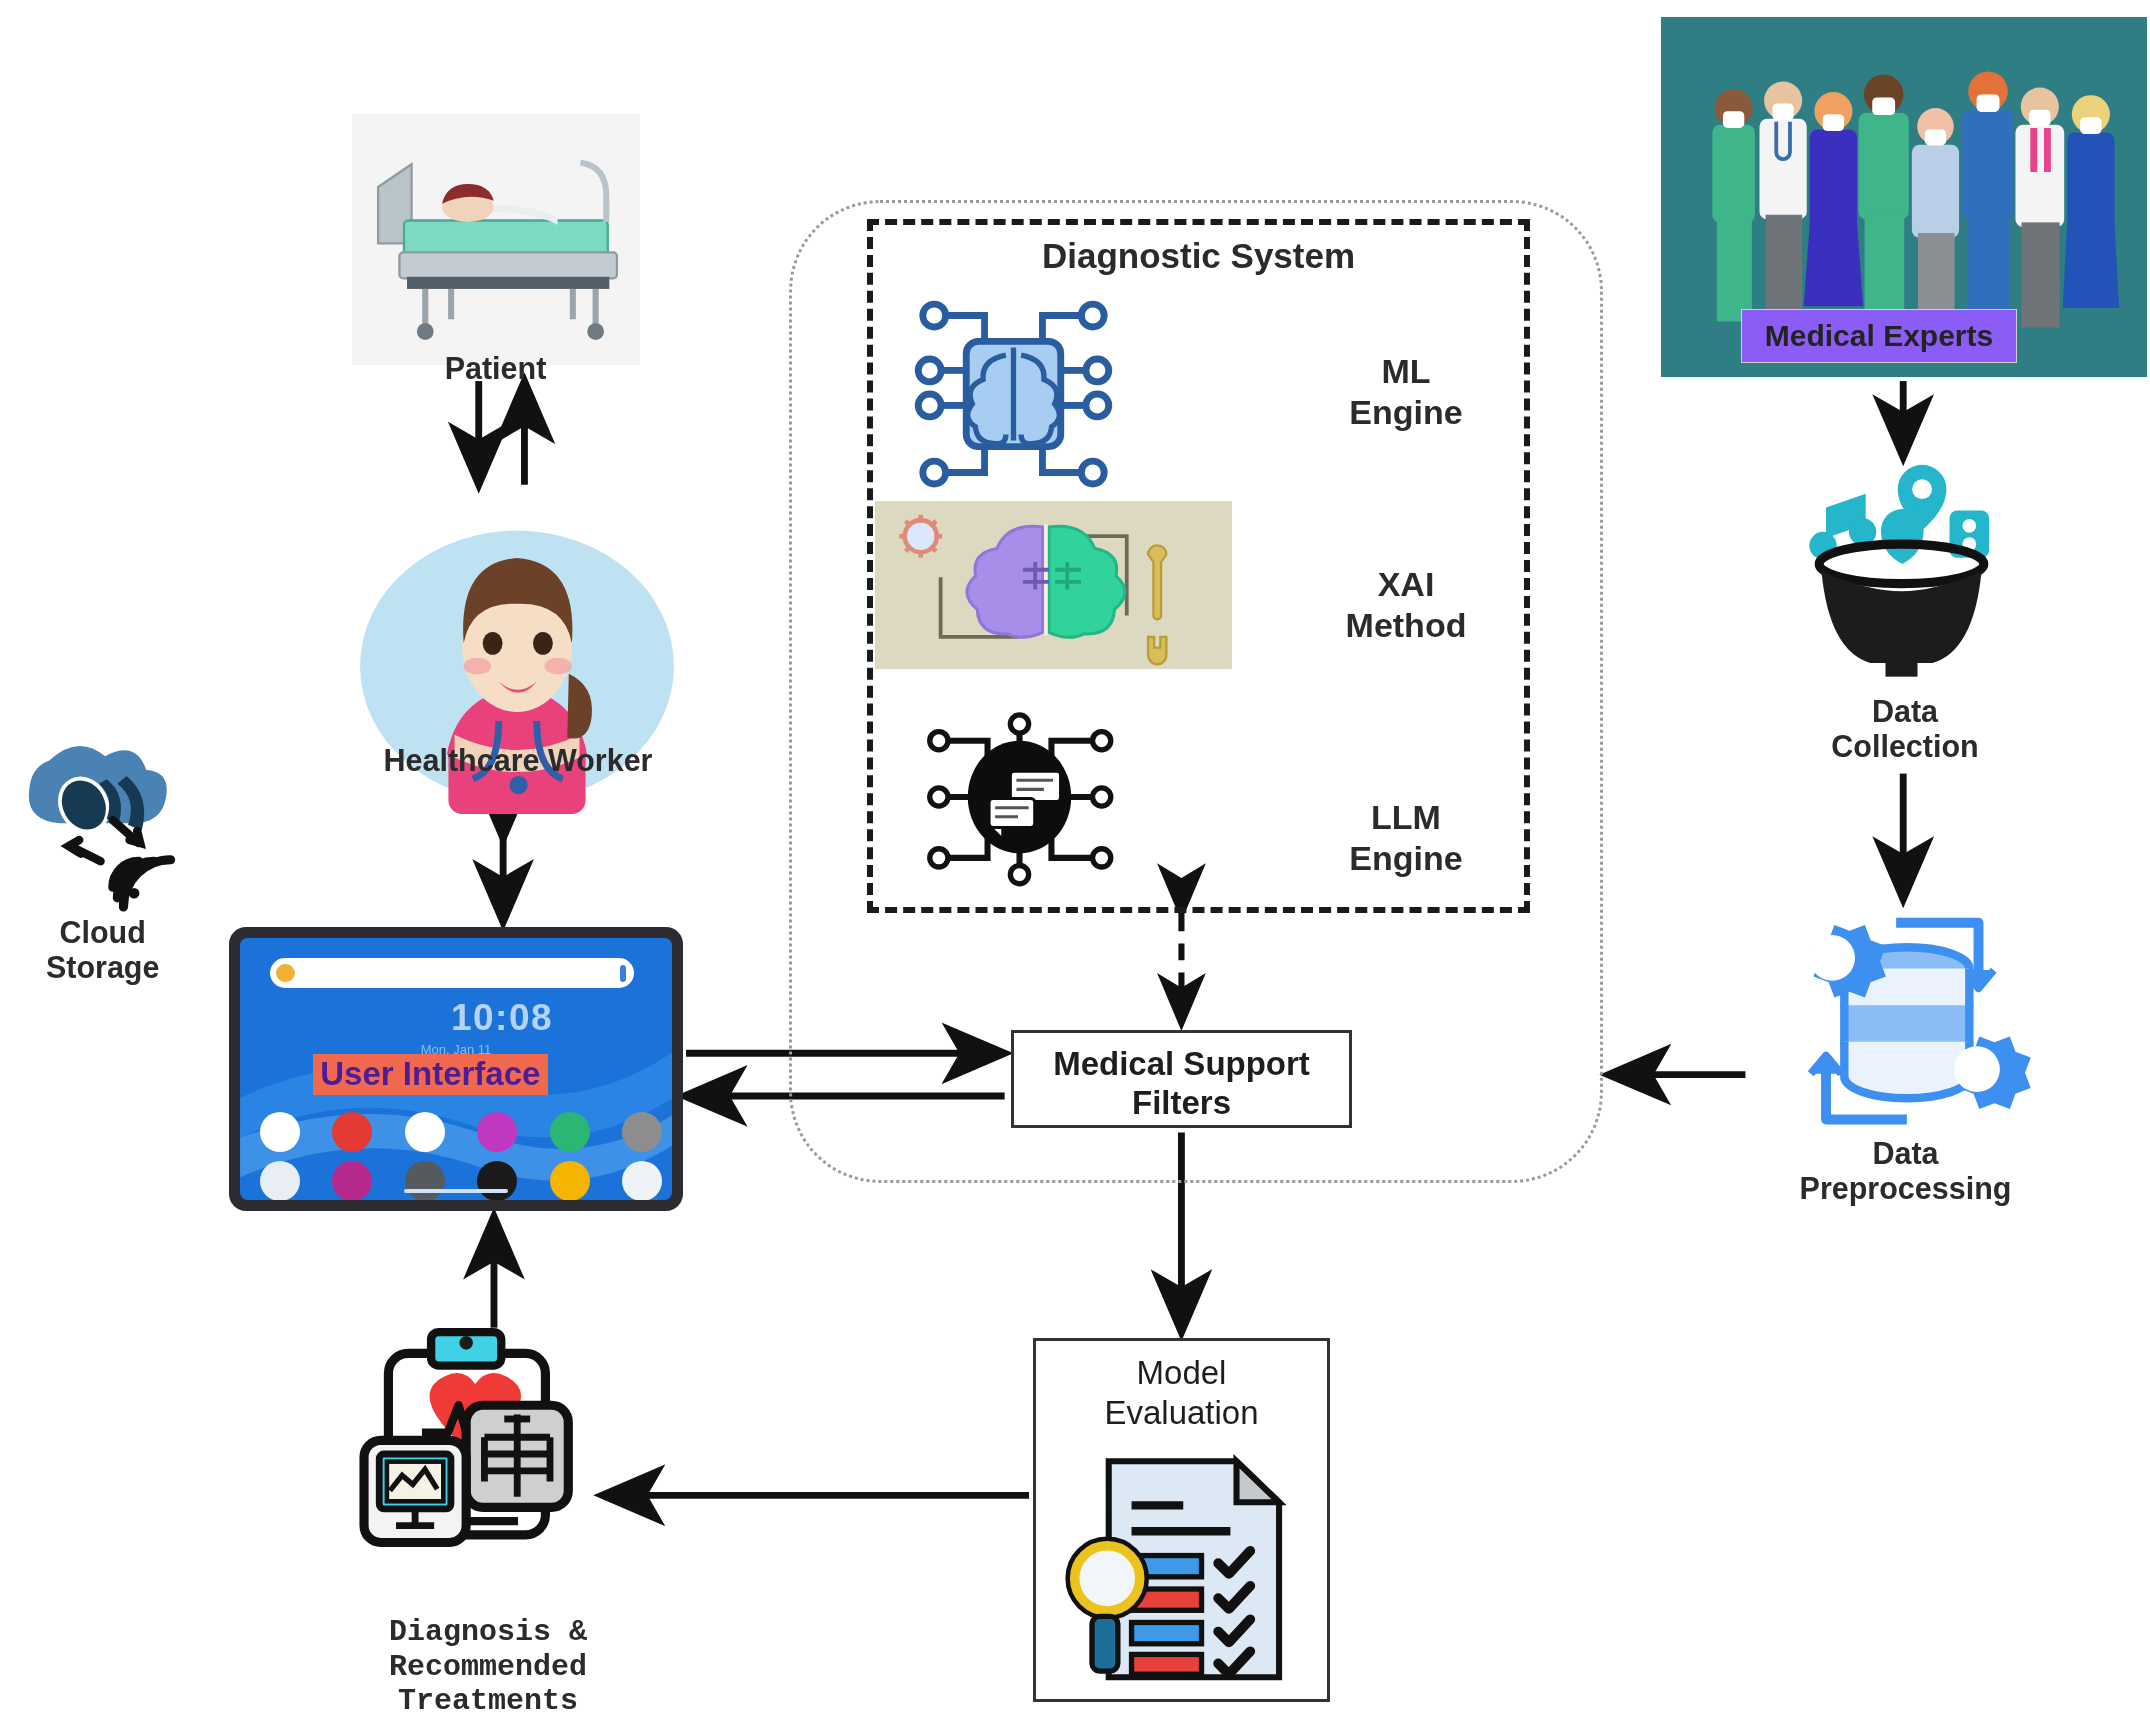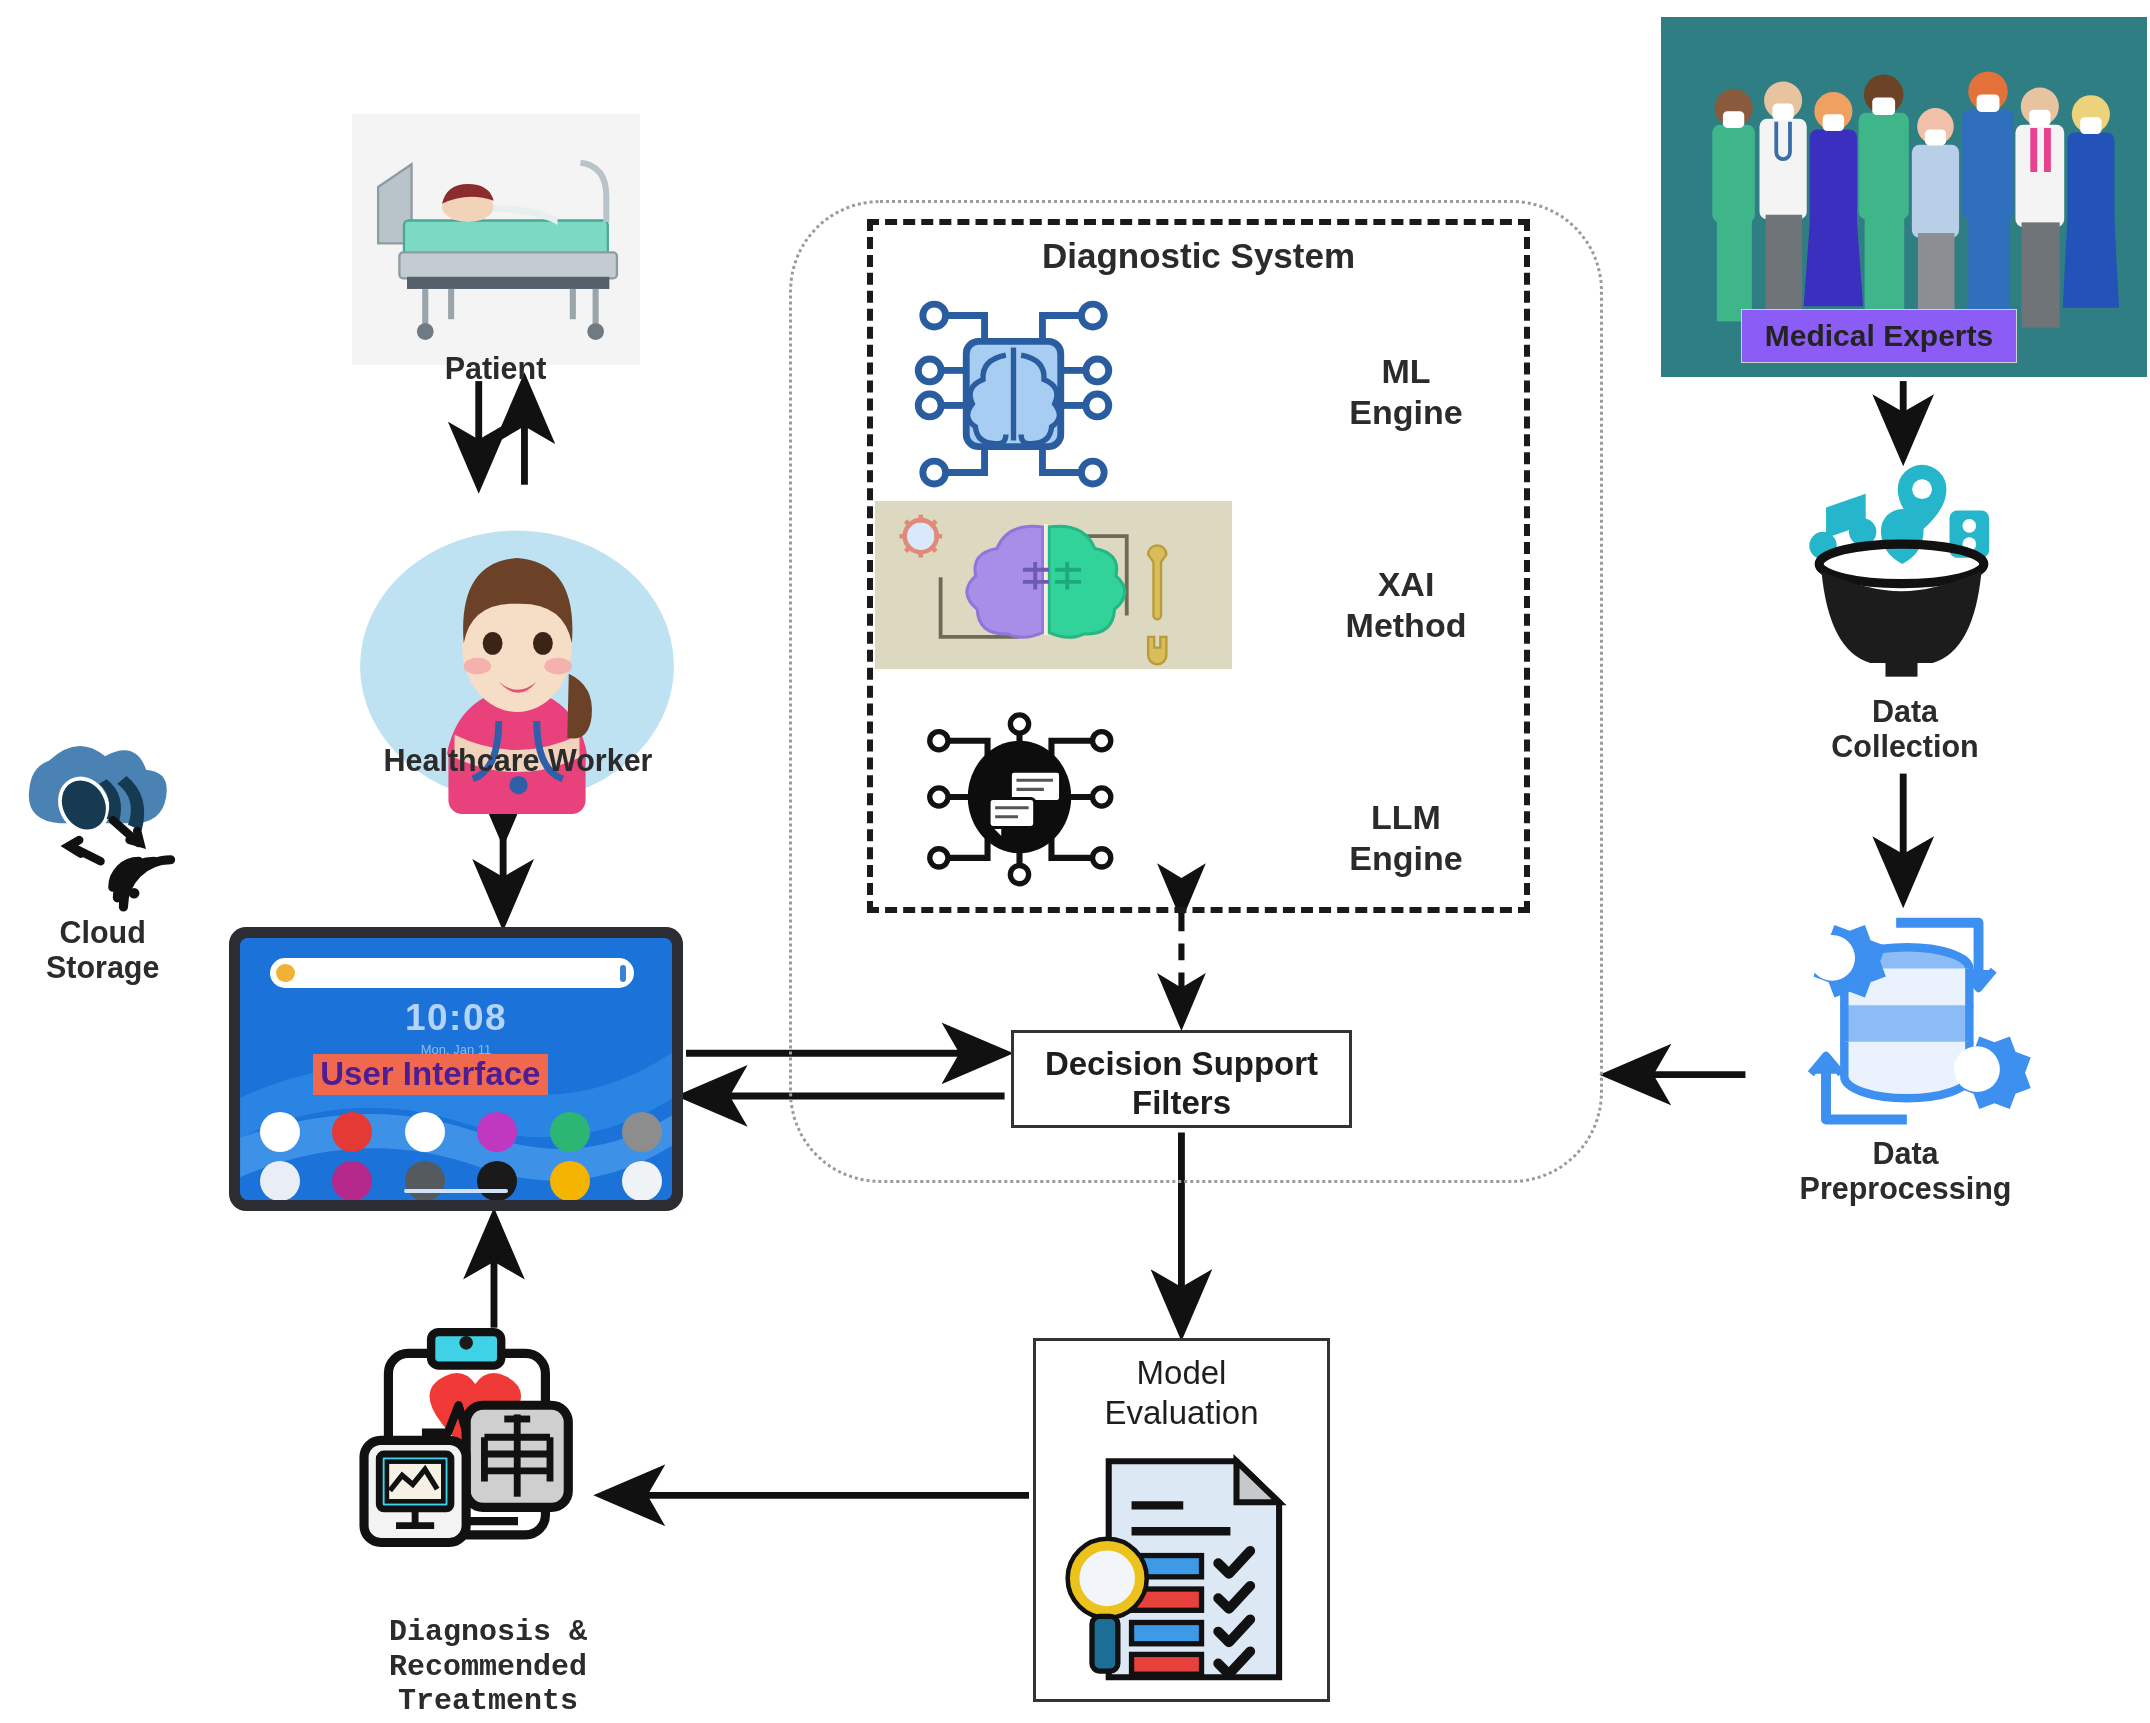--- a/index.html
+++ b/index.html
@@ -44,21 +44,21 @@
   
   #cloud-wrap{left:15.2px;top:735px;width:191px;height:175px;}
   #cloud-lbl{left:15.2px;top:915px;width:175px;font-size:30.5px;}
 
   
   #tablet{left:229px;top:927px;width:454px;height:284px;background:#2c2c33;
           border-radius:17px;padding:10.7px;box-sizing:border-box;}
   #screen{width:100%;height:100%;border-radius:7.6px;background:#1b72d8;position:relative;overflow:hidden;}
   #searchbar{position:absolute;left:30.5px;top:20px;width:84%;height:30.5px;background:#fff;border-radius:15.2px;}
   #clock{position:absolute;left:0;top:59px;width:100%;text-align:center;color:#cfe4fb;
-         font-size:37px;font-weight:bold;letter-spacing:1.5px;opacity:.85;}
+         font-size:37px;font-weight:bold;letter-spacing:1.5px;opacity:.85;padding-left:46px;}
   #clockdate{position:absolute;left:0;top:104px;width:100%;text-align:center;color:#bcd8f7;font-size:13px;opacity:.7;}
   #ui-chip{position:absolute;left:73px;top:116px;background:#f0694f;color:#4c1d95;
            font-size:33px;font-weight:bold;padding:1.5px 7.6px;white-space:nowrap;}
   .approw{position:absolute;left:20px;width:93%;display:flex;justify-content:space-between;}
   .appicon{width:40px;height:40px;border-radius:50%;background:#fff;}
 
   
   #dc-wrap{left:1791px;top:457px;width:221px;height:229px;}
   #dc-lbl{left:1745px;top:694px;width:320px;font-size:30.5px;}
   #dp-wrap{left:1768px;top:903px;width:267px;height:244px;}
@@ -206,21 +206,21 @@
     </g>
   </svg>
 </div>
 <div class="abs engine-label" style="left:1288px;top:797px;width:236px;">
   <div>LLM</div>
   <div>Engine</div>
 </div>
 
 <div class="abs plainbox" id="dsf-box">
   <div id="dsf-text">
-    <div>Decision Support</div>
+    <div>Medical Support</div>
     <div>Filters</div>
   </div>
 </div>
 
 <div class="abs plainbox" id="me-box">
   <div id="me-title">
     <div>Model</div>
     <div>Evaluation</div>
   </div>
   <div style="position:absolute;left:21.3px;top:111px;width:251px;height:236px;">

